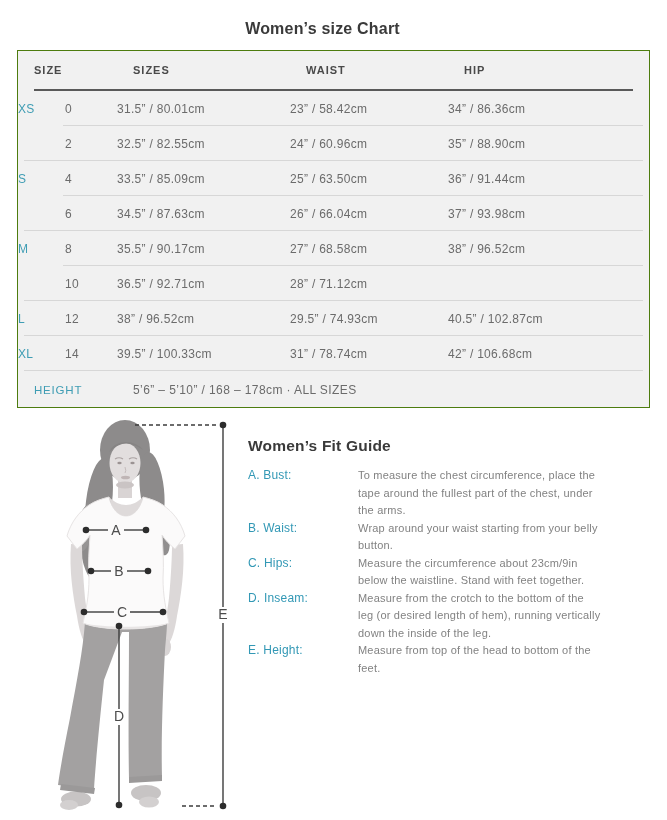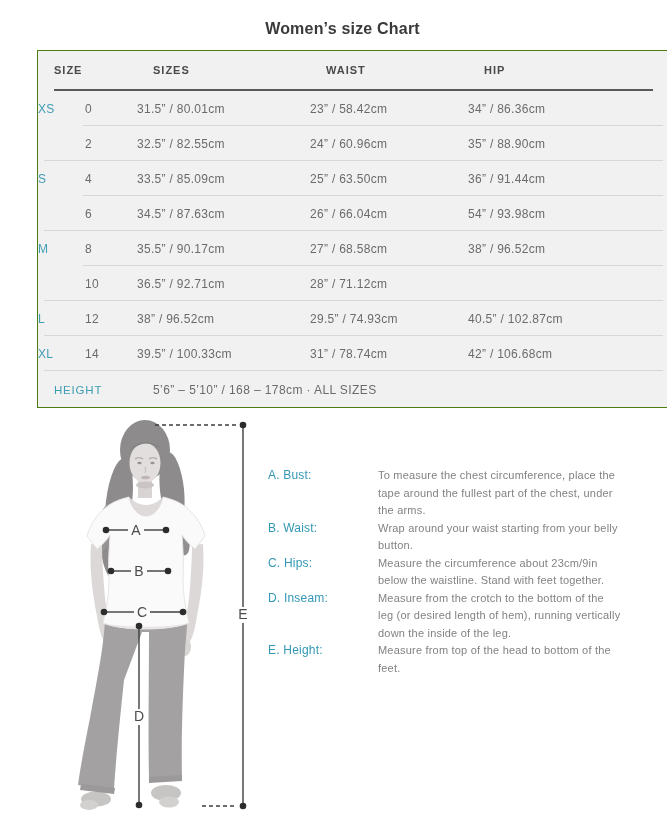--- a/index.html
+++ b/index.html
@@ -1,18 +1,18 @@
 <!DOCTYPE html>
 <html><head>
 <meta charset="utf-8">
 <style>
   * { margin:0; padding:0; box-sizing:border-box; }
   html,body { width:667px; height:820px; background:#ffffff; overflow:hidden;
               font-family:"Liberation Sans","DejaVu Sans",sans-serif; }
-  #page { position:relative; width:611px; height:820px;margin-left:20px; }
+  #page { position:relative; width:611px; height:820px; }
 
   
   #chart-title { position:absolute; top:20px; left:0; width:645px; text-align:center;
                  font-size:16px; font-weight:bold; color:#3a3a3a; letter-spacing:.2px; }
 
   
   #size-panel { position:absolute; left:17px; top:50px; width:633px; height:358px;
                 background:#f1f1f1; border:1px solid #4d7c0f; }
   .thead { display:grid; grid-template-columns:47px 52px 173px 158px 1fr;
            height:40px; align-items:center; margin:0 16px; border-bottom:2px solid #595959; }
@@ -79,21 +79,21 @@
       <div class="cell">4</div>
       <div class="cell">33.5” / 85.09cm</div>
       <div class="cell">25” / 63.50cm</div>
       <div class="cell">36” / 91.44cm</div>
     </div>
     <div class="row sep-inner">
       <div class="cell size"></div>
       <div class="cell">6</div>
       <div class="cell">34.5” / 87.63cm</div>
       <div class="cell">26” / 66.04cm</div>
-      <div class="cell">54” / 93.98cm</div>
+      <div class="cell">37” / 93.98cm</div>
     </div>
     <div class="row sep-full">
       <div class="cell size">M</div>
       <div class="cell">8</div>
       <div class="cell">35.5” / 90.17cm</div>
       <div class="cell">27” / 68.58cm</div>
       <div class="cell">38” / 96.52cm</div>
     </div>
     <div class="row sep-inner">
       <div class="cell size"></div>
@@ -226,20 +226,21 @@
           <text x="91" y="117">A</text>
           <text x="94" y="158">B</text>
           <text x="97" y="199">C</text>
           <text x="94" y="303">D</text>
           <text x="198" y="201">E</text>
         </g>
       </g>
     </svg>
   </div>
 
+  <div id="fit-title">Women’s Fit Guide</div>
 
   <div id="fit-list">
     <div class="guide-item">
       <div class="guide-label">A. Bust:</div>
       <div class="guide-text">To measure the chest circumference, place the
 tape around the fullest part of the chest, under
 the arms.</div>
     </div>
     <div class="guide-item">
       <div class="guide-label">B. Waist:</div>

